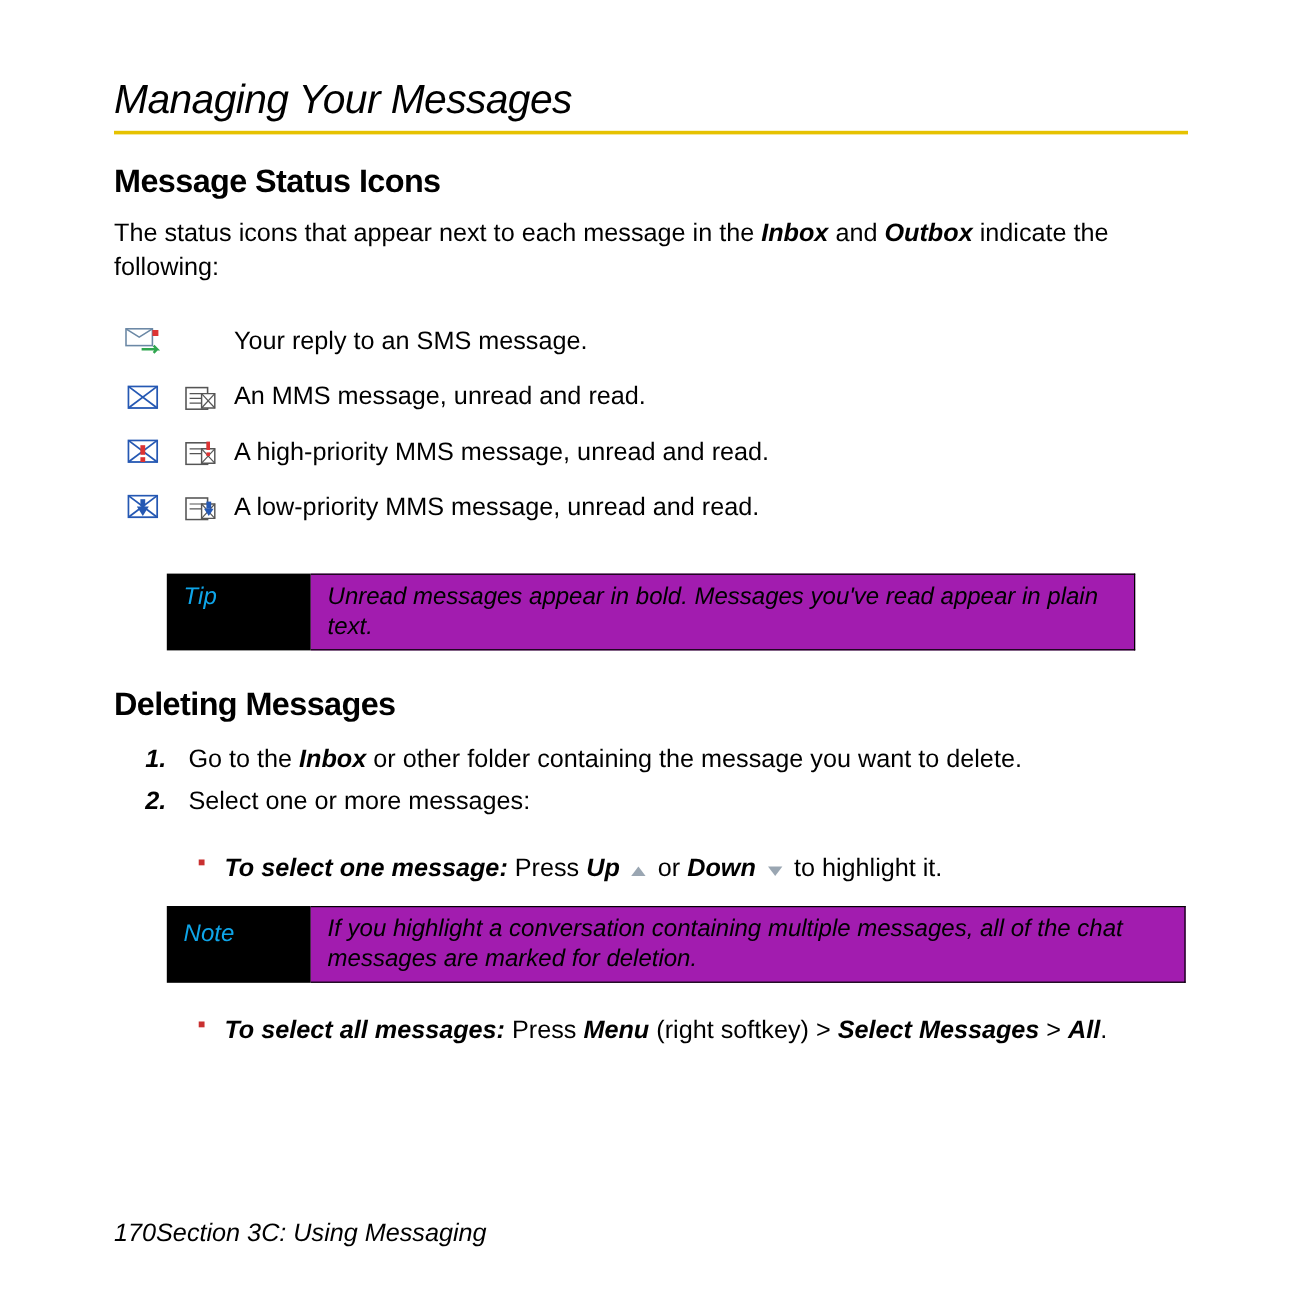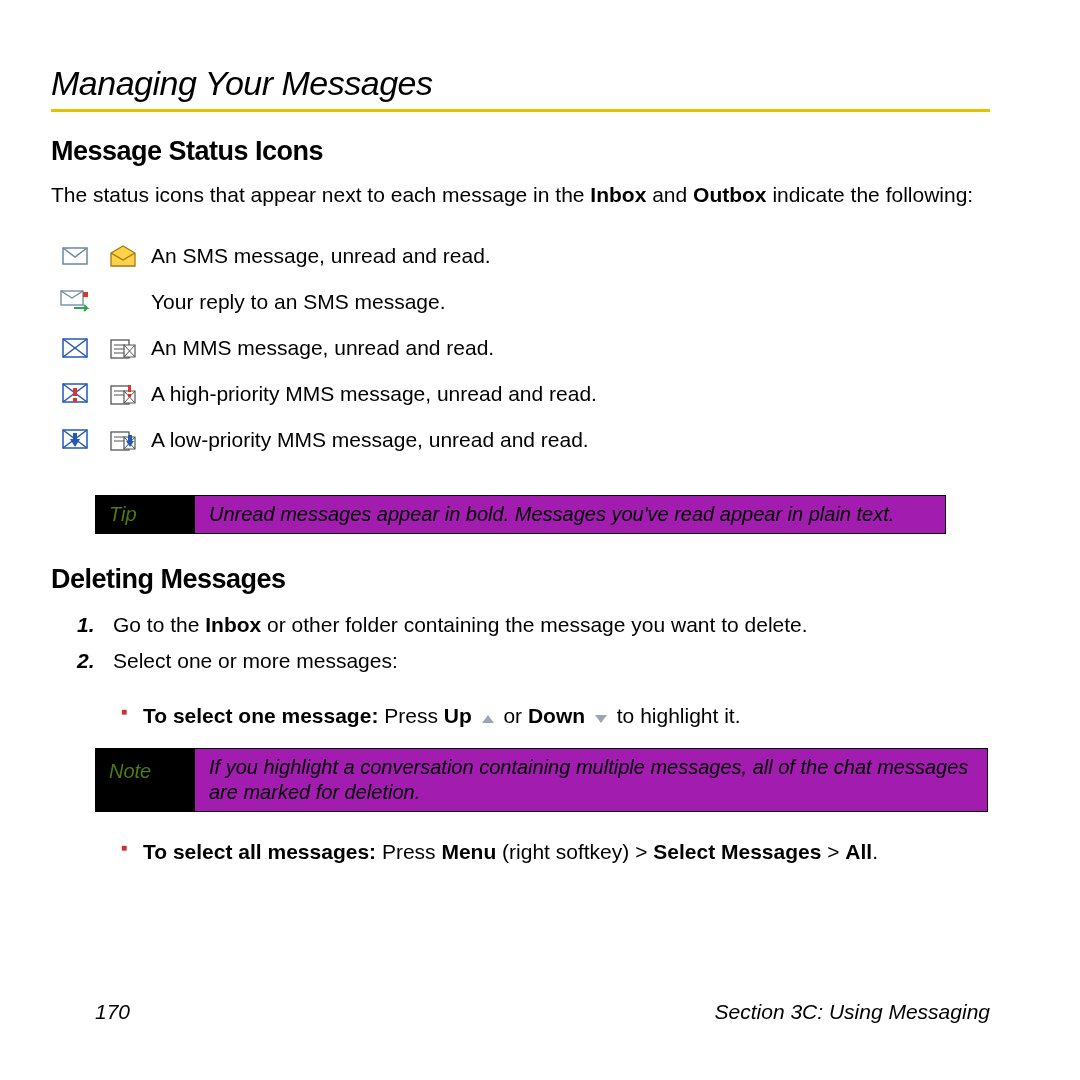--- a/index.html
+++ b/index.html
@@ -8,21 +8,21 @@
     width: 1080px;
     height: 1080px;
     background: #ffffff;
     font-family: Arial, Helvetica, sans-serif;
     color: #000;
   }
   .page {
     box-sizing: border-box;
     width: 1080px;
     height: 1080px;
-    padding: 64px 90px 40px 51px;
+    padding: 64px 90px 40px 95px;
     position: relative;
   }
   .page-title {
     font-size: 34px;
     font-style: italic;
     font-weight: 500;
     letter-spacing: -0.5px;
     margin: 0 0 6px 0;
   }
   .rule {
@@ -33,21 +33,21 @@
   .section-title {
     font-size: 27px;
     letter-spacing: -0.5px;
     margin: 0 0 14px 0;
   }
   .intro {
     font-size: 21px;
     line-height: 1.35;
     margin: 0 0 24px 0;
   }
-  .bold-ital { font-weight: bold; }
+  .bold-ital { font-weight: bold; font-style: italic; }
   .icon-table {
     margin: 0 0 32px 0;
   }
   .icon-row {
     display: flex;
     align-items: center;
     min-height: 46px;
     margin-bottom: 0px;
   }
   .icell {
@@ -61,25 +61,25 @@
     font-size: 21px;
     margin-left: 4px;
   }
   .callout {
     margin: 0 44px 30px 44px;
     display: flex;
     align-items: stretch;
   }
   .callout-label {
     background: #000;
-    color: #4d7c0f;
+    color: #0ea5e9;
     padding: 8px 14px;
     font-style: italic;
     font-size: 20px;
-    width: 100px;
+    width: 120px;
     box-sizing: border-box;
   }
   .callout-body {
     background: #a21caf;
     border: 1px solid #000;
     border-left: none;
     padding: 6px 14px;
     font-style: italic;
     font-size: 20px;
     line-height: 1.25;
@@ -123,23 +123,22 @@
     position: absolute;
     left: 8px;
     top: 4px;
     color: #c93030;
     font-size: 10px;
   }
   .footer {
     position: absolute;
     left: 95px;
     right: 90px;
-    bottom: 56px;
+    bottom: 40px;
     display: flex;
-    justify-content: space-between;
     font-style: italic;
     font-size: 21px;
   }
   .gt { font-family: Arial, sans-serif; }
   .inline-icon { display:inline-block; vertical-align:-2px; margin:0 2px; }
 </style>
 </head>
 <body>
 
 <div class="page">
@@ -152,35 +151,20 @@
   <p class="intro">
     <span>The status icons that appear next to each message in the </span>
     <span class="bold-ital">Inbox</span>
     <span> and </span>
     <span class="bold-ital">Outbox</span>
     <span> indicate the following:</span>
   </p>
 
   <div class="icon-table">
 
-    <div class="icon-row">
-      <div class="icell">
-        <svg width="26" height="18">
-            <rect x="1" y="1" width="24" height="16" fill="#fff" stroke="#6b88a5" stroke-width="1.5"></rect>
-            <polyline points="1,1 13,10 25,1" fill="none" stroke="#6b88a5" stroke-width="1.5"></polyline>
-          </svg>
-      </div>
-      <div class="icell">
-        <svg width="26" height="22">
-            <polygon points="1,8 13,1 25,8 25,21 1,21" fill="#ffd24a" stroke="#a07a10" stroke-width="1.3"></polygon>
-            <polyline points="1,8 13,15 25,8" fill="none" stroke="#a07a10" stroke-width="1.3"></polyline>
-          </svg>
-      </div>
-      <div class="desc">An SMS message, unread and read.</div>
-    </div>
 
 
     <div class="icon-row">
       <div class="icell">
         <svg width="30" height="24">
             <rect x="1" y="1" width="22" height="14" fill="#fff" stroke="#6b88a5" stroke-width="1.3"></rect>
             <polyline points="1,1 12,8 23,1" fill="none" stroke="#6b88a5" stroke-width="1.3"></polyline>
             <path d="M14 18 L27 18 L24 15 M27 18 L24 21" fill="none" stroke="#2fa64f" stroke-width="2"></path>
             <rect x="23" y="2" width="5" height="5" fill="#d33"></rect>
           </svg>

